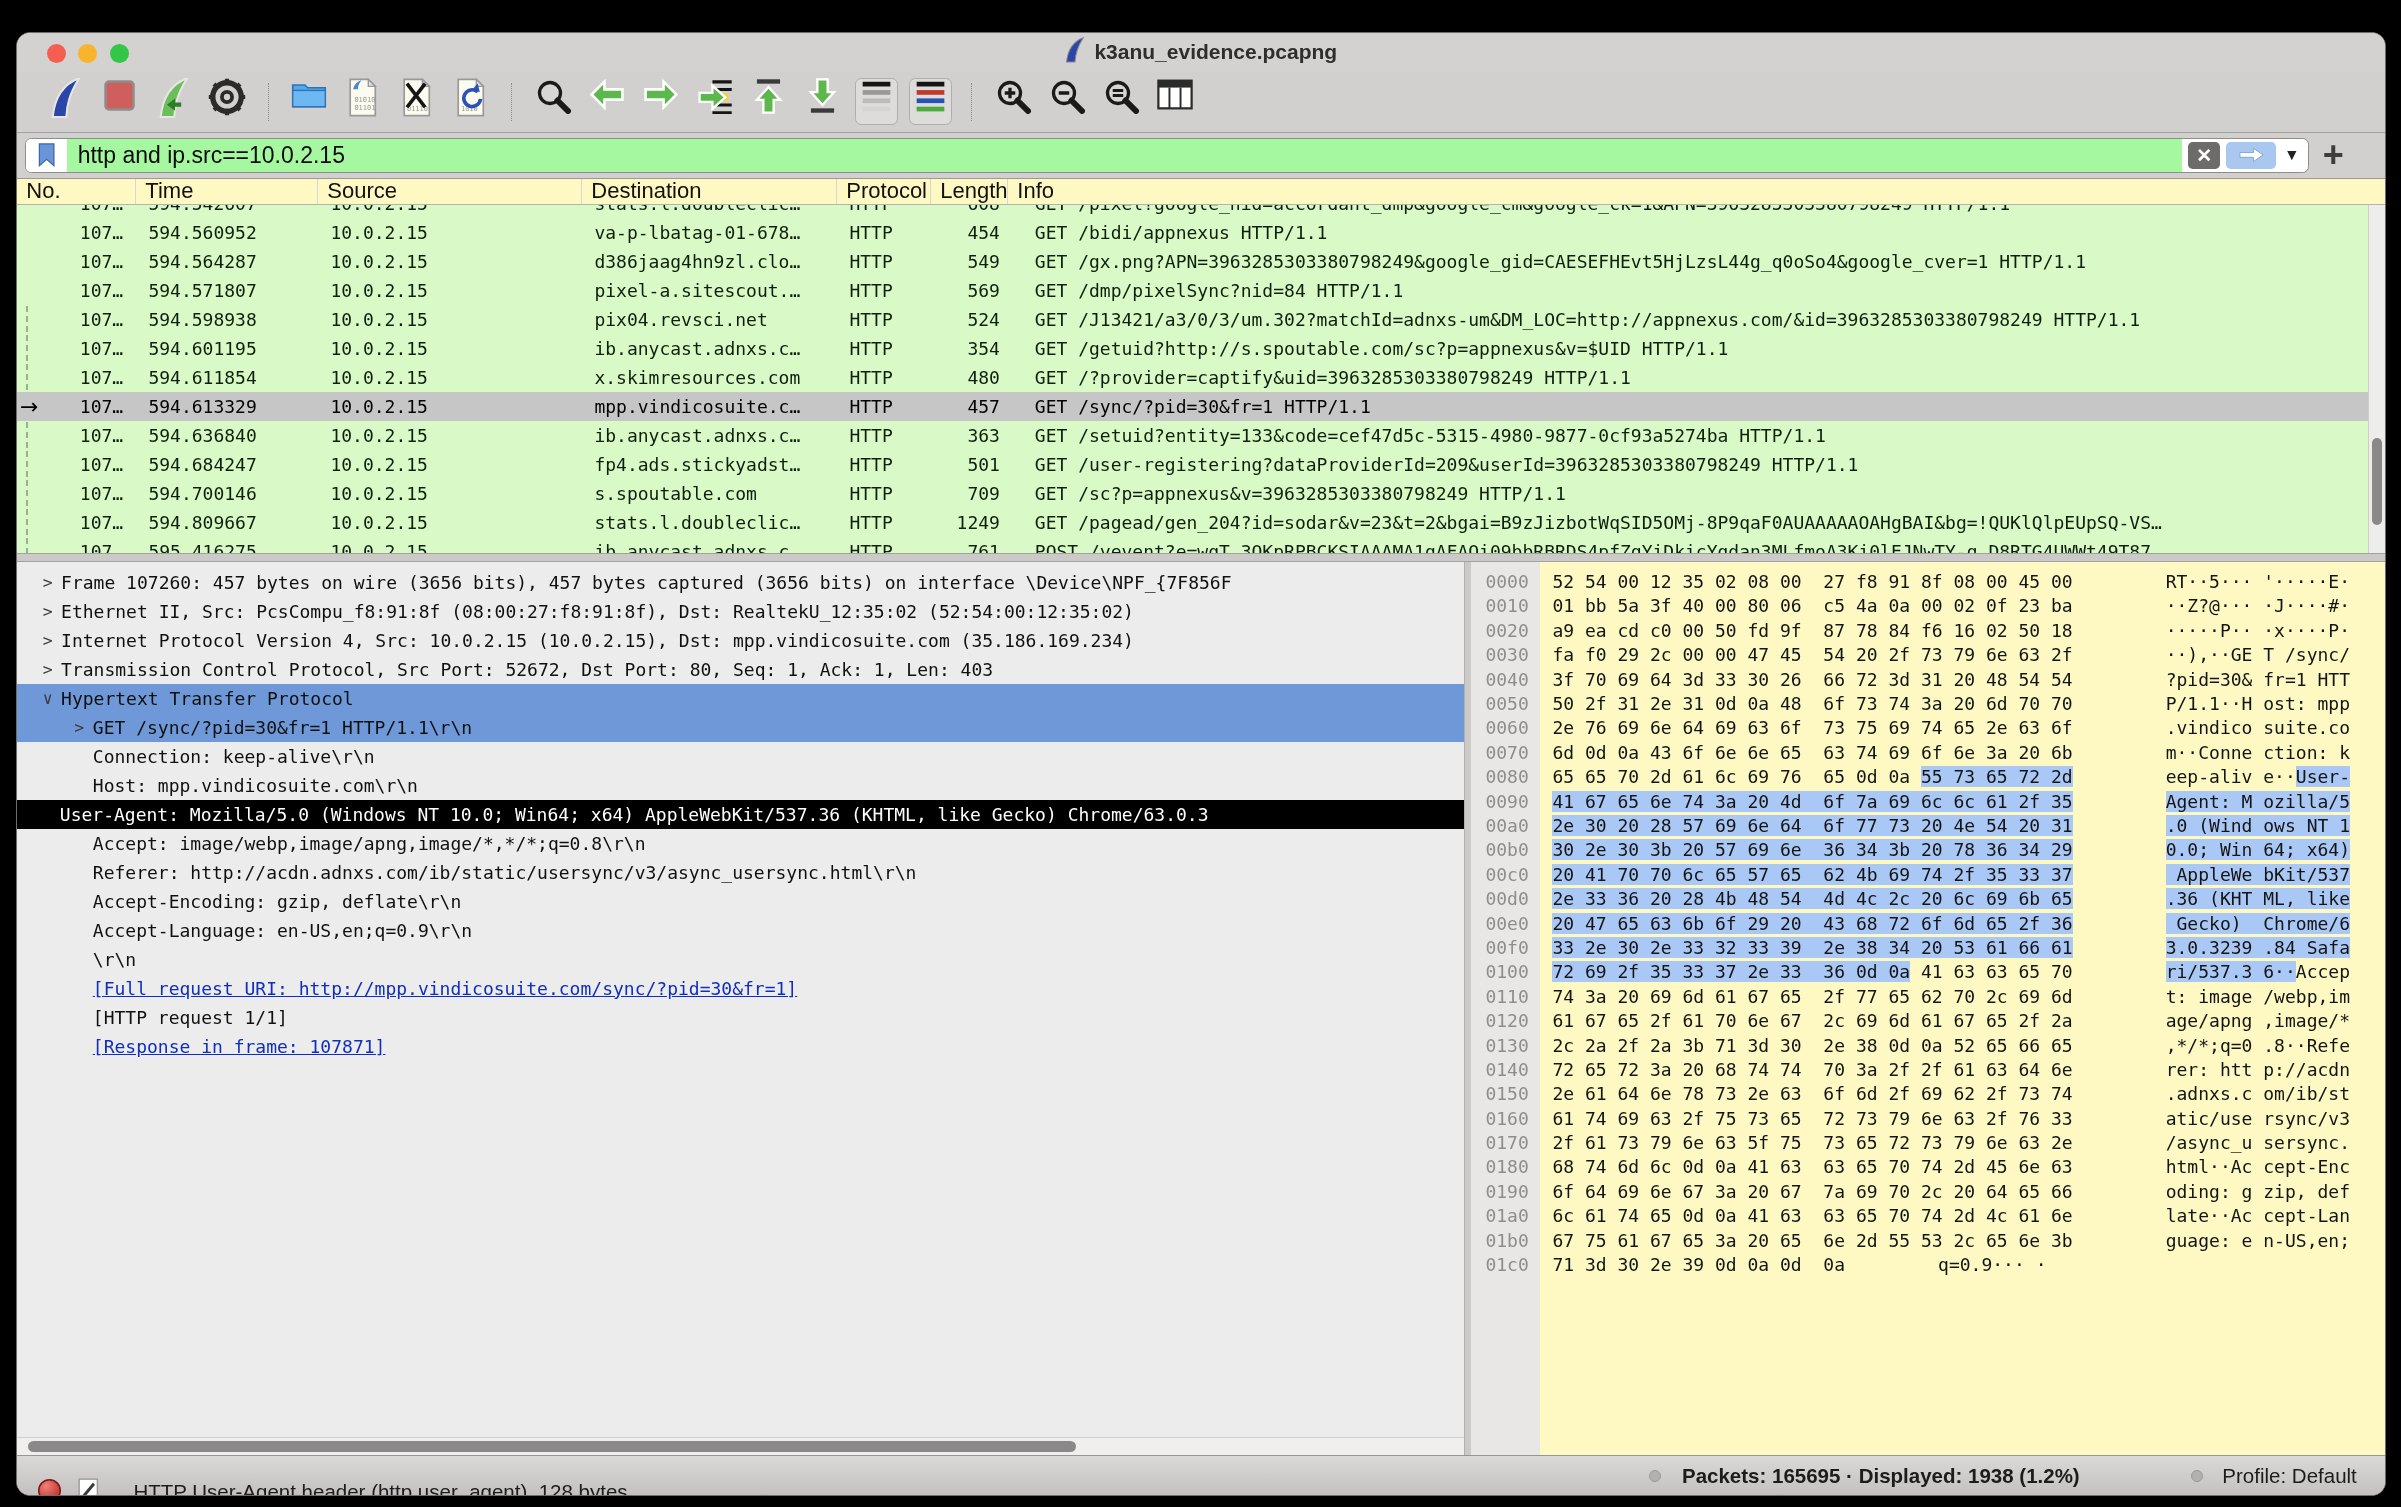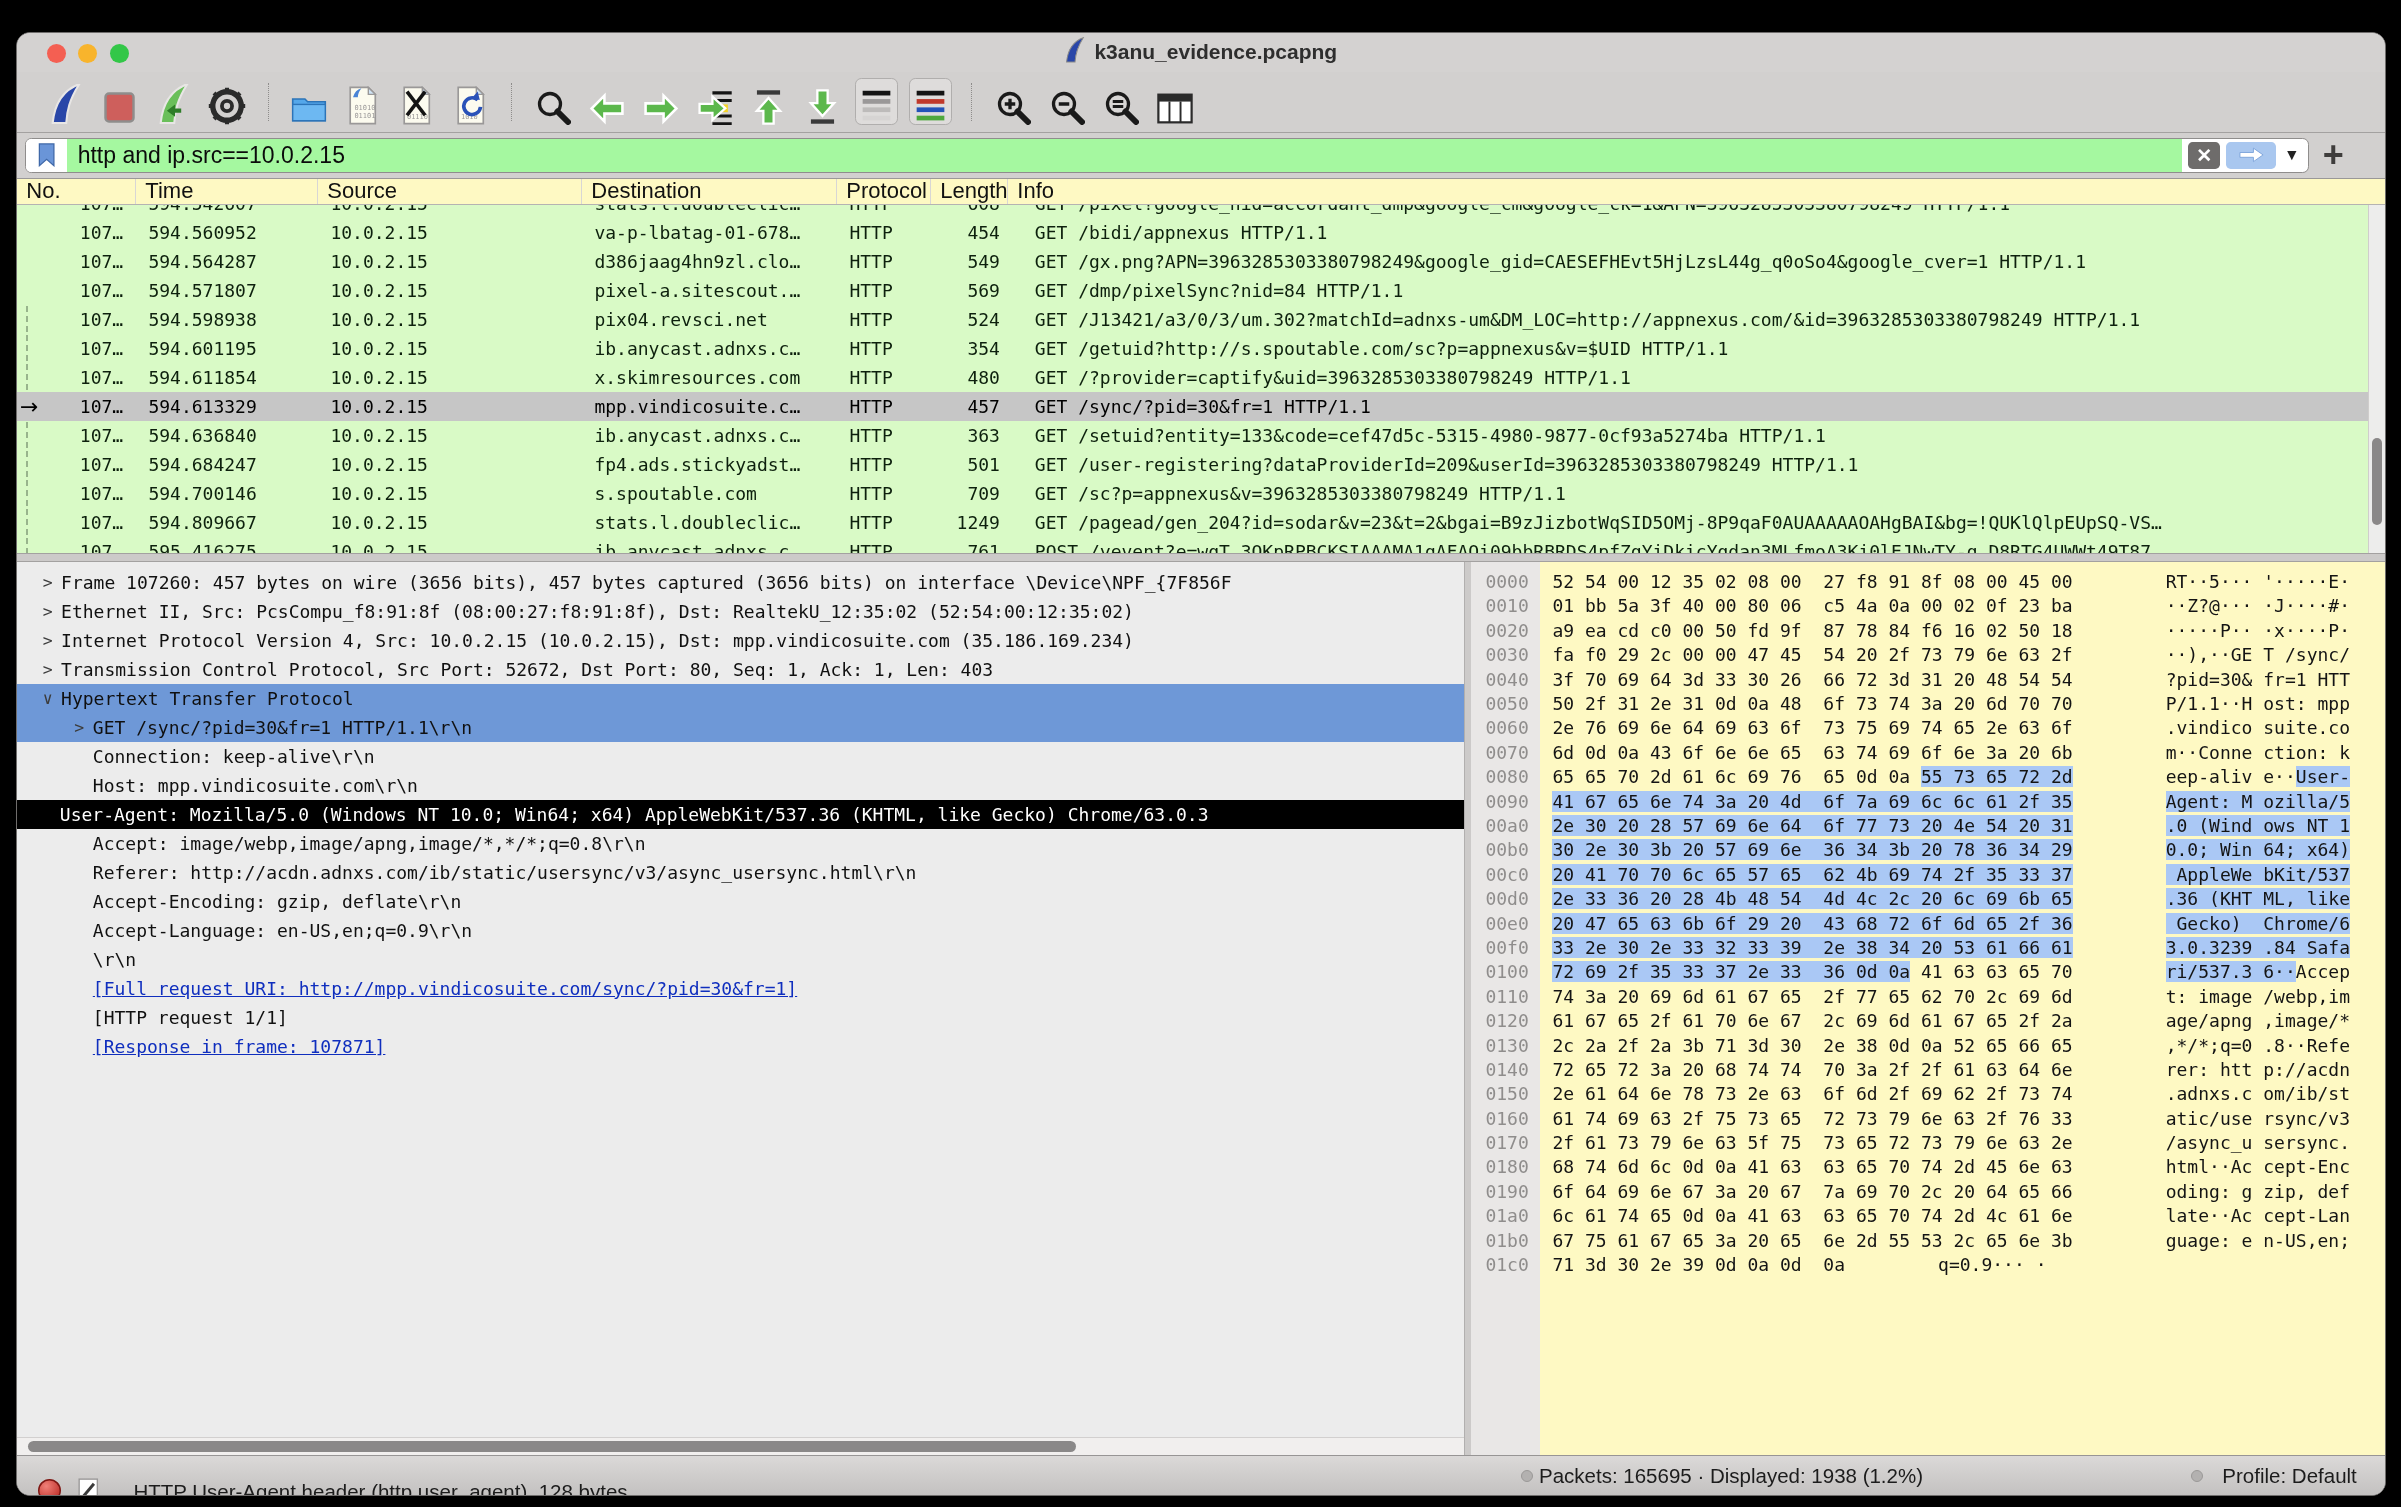--- a/index.html
+++ b/index.html
@@ -9,21 +9,21 @@
   
   #titlebar{position:absolute;left:0;top:0;width:100%;height:39px;background:#d4d2d1;}
   .tl{position:absolute;top:11px;width:19px;height:19px;border-radius:50%;}
   #tl-close{left:30px;background:#f45f52;}
   #tl-min{left:61px;background:#f8b42c;}
   #tl-max{left:93px;background:#33c748;}
   #title-center{position:absolute;left:0;top:0;width:100%;height:39px;display:flex;align-items:center;justify-content:center;gap:9.5px;}
   #title-text{font-size:21px;font-weight:bold;color:#2e2e2e;}
   
   #toolbar{position:absolute;left:0;top:39px;width:100%;height:60px;background:#d2d0cf;display:flex;align-items:center;padding-left:27px;box-sizing:border-box;gap:11px;}
-  .tbtn{width:43px;height:47px;display:flex;align-items:flex-end;justify-content:center;flex:0 0 auto;}
+  .tbtn{width:43px;height:47px;display:flex;align-items:flex-start;justify-content:center;flex:0 0 auto;}
   .tbtn.active{background:#dedcdb;border:0.8px solid #b0aead;border-radius:6.3px;box-sizing:border-box;}
   .tsep{width:0;height:38px;border-left:1.6px dotted #8e8c8b;margin:0 7.9px;flex:0 0 auto;}
   
   #filterbar{position:absolute;left:0;top:99px;width:100%;height:46px;background:#d2d0cf;border-top:0.8px solid #a3a1a0;box-sizing:border-box;display:flex;align-items:center;}
   #filter-box{margin-left:7.9px;height:33px;width:2282px;background:#ffffff;border:1.6px solid #8f8d8c;border-radius:6.3px;display:flex;align-items:center;overflow:hidden;}
   #filter-bookmark{width:41px;height:100%;display:flex;align-items:center;justify-content:center;background:#fff;}
   #filter-input{flex:1;height:100%;background:#a5f8a0;display:flex;align-items:center;font-size:23px;color:#0b0b0b;padding-left:11px;font-family:"Liberation Sans",sans-serif;}
   #filter-clear{width:31.5px;height:27px;background:#6e6c6b;border-radius:4.7px;margin:0 6.3px 0 6.3px;display:flex;align-items:center;justify-content:center;color:#fff;font-size:19px;font-weight:bold;}
   #filter-apply{width:50px;height:27px;background:#a9c7ef;border-radius:4.7px;display:flex;align-items:center;justify-content:center;}
   #filter-caret{width:31.5px;display:flex;align-items:center;justify-content:center;font-size:15.8px;color:#222;}
@@ -68,21 +68,21 @@
   #hex-rows{position:absolute;left:0;top:7.9px;width:100%;}
   .hrow{height:24.4px;display:flex;align-items:center;font-family:"DejaVu Sans Mono",monospace;font-size:18px;white-space:pre;}
   .hoff{width:69px;text-align:right;padding-right:11px;box-sizing:border-box;color:#8f8d8c;flex:0 0 auto;}
   .hbytes{margin-left:12.6px;color:#141414;}
   .hascii{margin-left:93px;color:#141414;}
   .hl{background:#aac8f5;}
   
   #statusbar{position:absolute;left:0;top:1422px;width:100%;height:42px;background:linear-gradient(#dbd9d8,#c2c0bf);border-top:0.8px solid #979595;box-sizing:border-box;}
   #status-left{position:absolute;left:20.5px;top:16px;height:100%;display:flex;align-items:center;gap:15.8px;}
   #status-field{font-size:20.5px;color:#1c1c1c;margin-left:19px;}
-  #status-mid{position:absolute;left:1504px;top:0;height:100%;display:flex;align-items:center;gap:6px;font-size:20.5px;color:#1c1c1c;}
+  #status-mid{position:absolute;left:1632px;top:0;height:100%;display:flex;align-items:center;gap:21px;font-size:20.5px;color:#1c1c1c;font-weight:bold;}
   #status-right{position:absolute;right:28px;top:0;height:100%;display:flex;align-items:center;gap:19px;font-size:20.5px;color:#1c1c1c;}
   .sdot{width:10.2px;height:10.2px;border-radius:50%;background:#b3b1b0;border:0.8px solid #9b9998;}
 </style>
 </head>
 <body>
 
 <div id="window">
 
   <div id="titlebar">
     <div class="tl" id="tl-close"></div>

